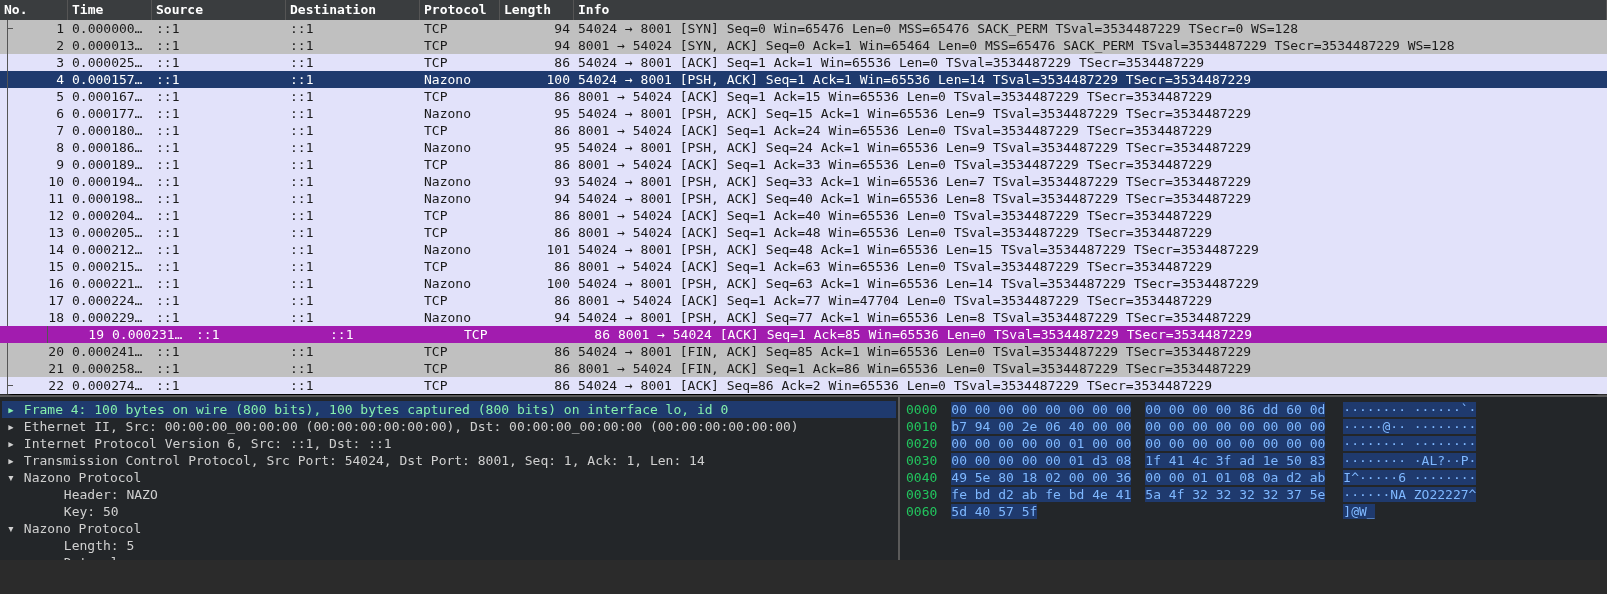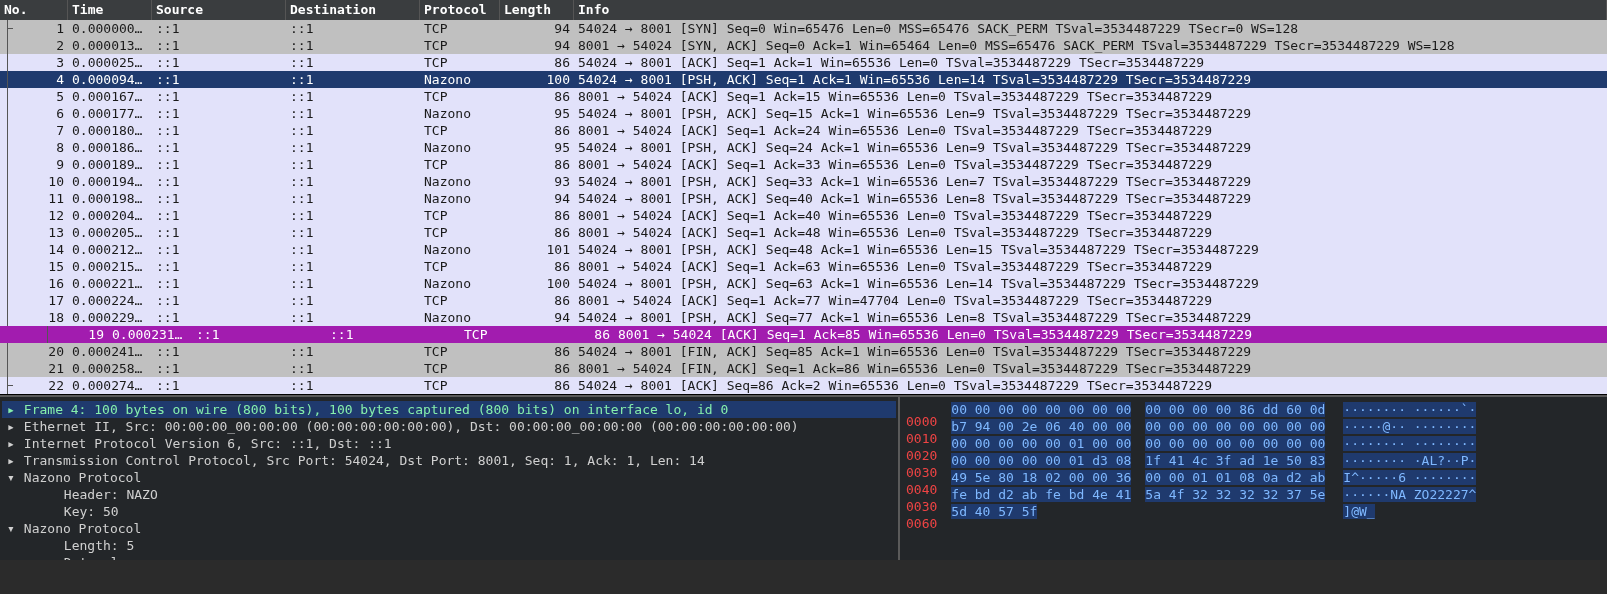--- a/index.html
+++ b/index.html
@@ -1,17 +1,17 @@
 <!DOCTYPE html>
 <html><head>
 <meta charset="utf-8">
 <style>
   * { margin:0; padding:0; box-sizing:border-box; }
   html,body { width:1607px; height:594px; background:#2b2b2b; font-family:"DejaVu Sans Mono","Menlo","Consolas",monospace; font-size:13px; color:#e8e8e8; overflow:hidden; }
-  .packet-pane { width:100%; border-bottom:1px solid #000; }
+  .packet-pane { width:100%; border-bottom:1px solid #000;border-radius:13px; }
   .header-row { display:flex; background:#3a3d3f; color:#fff; font-weight:bold; height:20px; line-height:20px; user-select:none; }
   .header-row .col { border-right:1px solid #555; padding:0 4px; overflow:hidden; white-space:nowrap; }
   .col-no   { width:68px; text-align:left; padding-left:6px;}
   .col-time { width:84px; }
   .col-src  { width:134px; }
   .col-dst  { width:134px; }
   .col-proto{ width:80px; }
   .col-len  { width:74px; text-align:left;}
   .col-info { flex:1; }
   .rows { }
@@ -24,21 +24,21 @@
   .selA  { background:#1f3a6e; color:#fff; }
   .selB  { background:#a21caf; color:#fff;padding-left:40px; }
   .tree-marker { position:absolute; left:0; top:0; bottom:0; width:14px; pointer-events:none;}
   .lower { display:flex; height:165px; border-top:2px solid #5a5a5a; background:#232629;}
   .details { width:900px; padding:4px 2px; overflow:hidden; color:#d0d0d0; border-right:2px solid #5a5a5a;}
   .details .line { height:17px; line-height:17px; white-space:nowrap; padding-left:4px;}
   .details .line.sel { background:#1f3a6e; color:#86efac;}
   .details .tri { display:inline-block; width:10px; text-align:center; }
   .details .indent1 { padding-left:44px;}
   .hexpane { flex:1; display:flex; padding:4px 6px; gap:14px; overflow:hidden;}
-  .hex-offsets { color:#ef4444;margin-top:12px; }
+  .hex-offsets { color:#22c55e; }
   .hex-bytes   { color:#7fb8ff; }
   .hex-bytes .gap { display:inline-block; width:14px;}
   .hex-ascii   { color:#7fb8ff; padding-left:4px;}
   .hexline { height:17px; line-height:17px; white-space:pre; }
   .hex-hi { background:#1f3a6e; }
   .bracket-top::before, .bracket-mid::before, .bracket-bot::before {
     content:""; position:absolute; left:7px; top:0; bottom:0; border-left:1px solid #555;
   }
   .bracket-top::after {
     content:""; position:absolute; left:7px; top:8px; width:6px; border-top:1px solid #555;
@@ -83,21 +83,21 @@
         <div class="col col-no bracket-mid"><span class="tree-marker"></span>3</div>
         <div class="col col-time">0.000025…</div>
         <div class="col col-src">::1</div>
         <div class="col col-dst">::1</div>
         <div class="col col-proto">TCP</div>
         <div class="col col-len">86</div>
         <div class="col col-info">54024 → 8001 [ACK] Seq=1 Ack=1 Win=65536 Len=0 TSval=3534487229 TSecr=3534487229</div>
       </div>
       <div class="row selA">
         <div class="col col-no bracket-mid"><span class="tree-marker"></span>4</div>
-        <div class="col col-time">0.000094…</div>
+        <div class="col col-time">0.000157…</div>
         <div class="col col-src">::1</div>
         <div class="col col-dst">::1</div>
         <div class="col col-proto">Nazono</div>
         <div class="col col-len">100</div>
         <div class="col col-info">54024 → 8001 [PSH, ACK] Seq=1 Ack=1 Win=65536 Len=14 TSval=3534487229 TSecr=3534487229</div>
       </div>
       <div class="row lav">
         <div class="col col-no bracket-mid"><span class="tree-marker"></span>5</div>
         <div class="col col-time">0.000167…</div>
         <div class="col col-src">::1</div>

